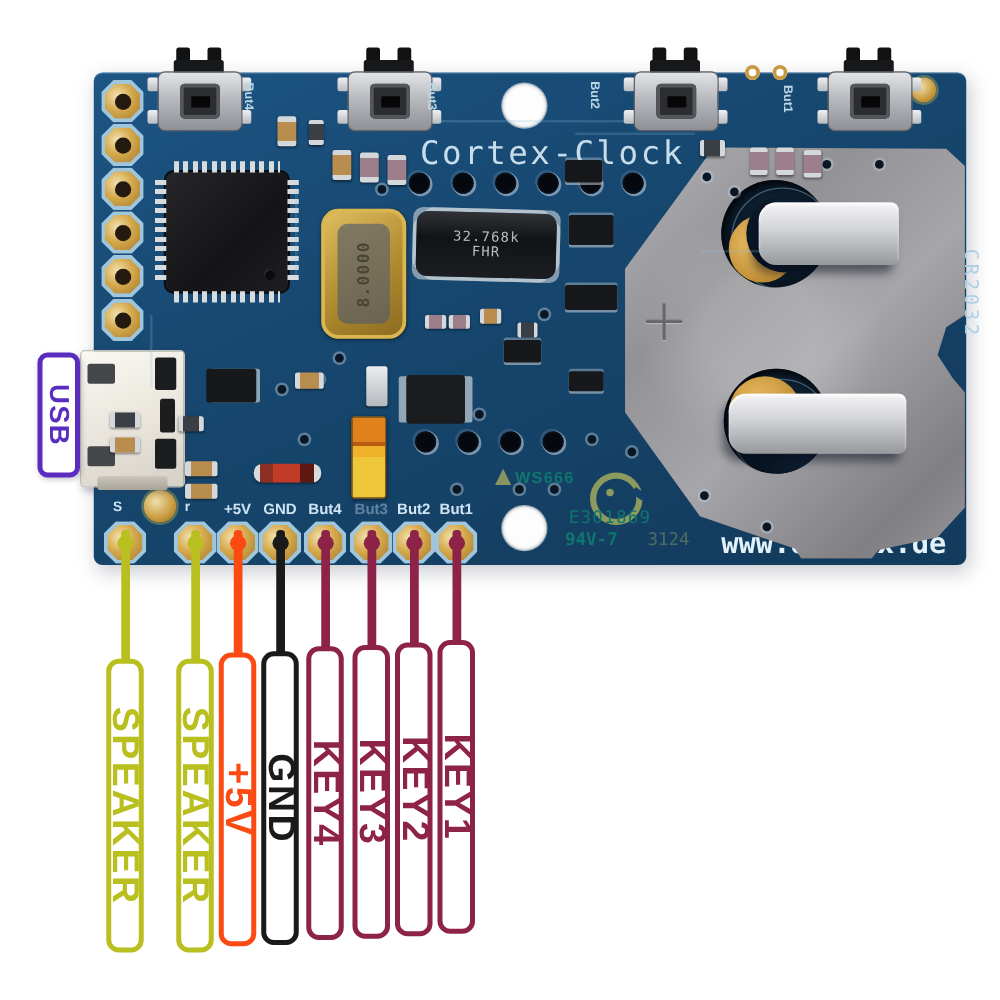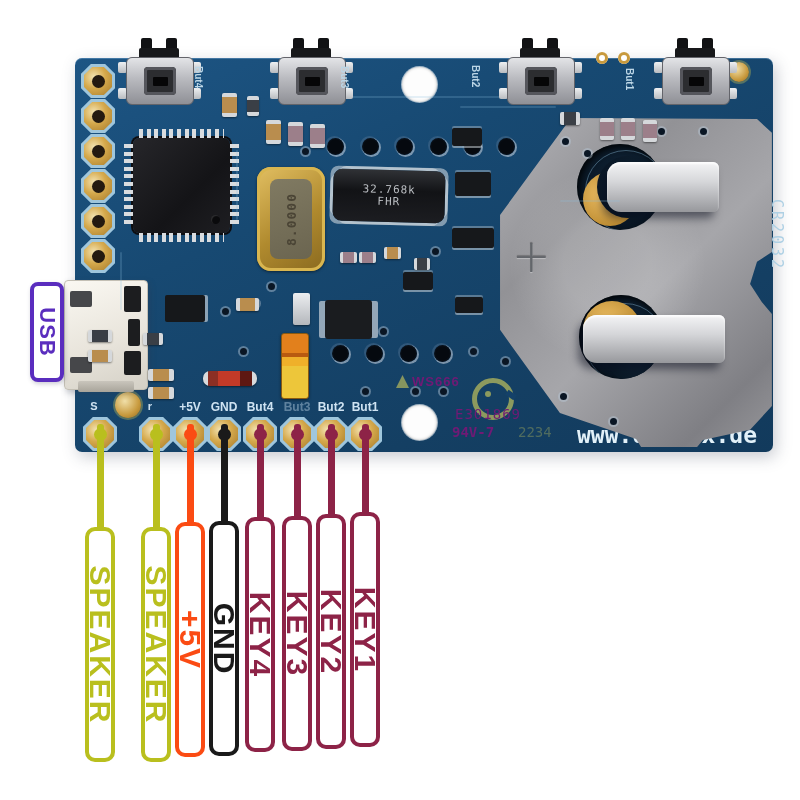--- a/index.html
+++ b/index.html
@@ -108,21 +108,21 @@
   .bat-finger{position:absolute;border-radius:14px 6px 6px 14px;
     background:linear-gradient(180deg,#f4f4f6 0%,#d5d6d9 40%,#97989c 100%);
     box-shadow:-5px 6px 8px rgba(5,10,25,.5), inset 0 2px 2px rgba(255,255,255,.8);}
   #bat-plus{position:absolute;left:15px;top:112px;font:300 46px "DejaVu Sans",sans-serif;color:#63666b;
     text-shadow:0 1px 1px rgba(255,255,255,.35),0 -1px 1px rgba(0,0,0,.3);}
 
   
   #title{left:336px;top:108px;font:26px "DejaVu Sans Mono",monospace;color:#d6eaf5;letter-spacing:2px;opacity:.92;}
   #diamex{left:577px;top:422px;font:bold 23px "DejaVu Sans Mono",monospace;color:#e2f1f9;letter-spacing:0px;}
   #cr2032{left:741px;top:226px;width:22px;color:#aed0e4;font:15px "DejaVu Sans Mono",monospace;letter-spacing:3px;}
-  .olive{color:#701a75;}
+  .olive{color:#0f766e;}
   #ws666{left:412px;top:374px;font:bold 13px "Liberation Sans",sans-serif;letter-spacing:1px;}
   #ul-mark{left:396px;top:375px;width:13px;height:13px;background:#9aa45e;
     clip-path:polygon(0 100%,50% 0,100% 100%);opacity:.85;}
   #c-logo{left:472px;top:378px;width:32px;height:32px;border-radius:50%;border:5px solid #9aa45e;opacity:.9;}
   #c-logo:after{content:"";position:absolute;left:8px;top:8px;width:6px;height:6px;border-radius:50%;background:#9aa45e;}
   #c-logo:before{content:"";position:absolute;right:-7px;top:9px;width:10px;height:6px;background:#14426a;transform:rotate(35deg);}
   #e-num{left:455px;top:406px;font:14px "DejaVu Sans Mono",monospace;letter-spacing:1px;}
   #v94{left:452px;top:424px;font:bold 14px "DejaVu Sans Mono",monospace;}
   #date17{left:518px;top:424px;font:14px "DejaVu Sans Mono",monospace;color:rgba(154,164,94,.45);}
 
@@ -142,30 +142,31 @@
   .btn-label{position:absolute;font:bold 10px "Liberation Sans",sans-serif;color:#bcd6e6;
     transform:rotate(90deg);transform-origin:left top;white-space:nowrap;}
 </style>
 </head>
 <body>
 
 <div id="canvas">
 
   <div id="board" class="abs"></div>
 
+  <div id="title" class="abs">Cortex-Clock</div>
   <div id="diamex" class="abs">www.diamex.de</div>
   <div id="cr2032" class="abs">
     <span class="vlabel" style="display:inline-block">CR2032</span>
   </div>
   <div id="ul-mark" class="abs"></div>
   <div id="ws666" class="abs olive">WS666</div>
   <div id="c-logo" class="abs"></div>
   <div id="e-num" class="abs olive">E301869</div>
   <div id="v94" class="abs olive">94V-7</div>
-  <div id="date17" class="abs">2234</div>
+  <div id="date17" class="abs">3124</div>
 
   <div class="abs mount-hole" style="left:402px;top:67px;width:35px;height:35px"></div>
   <div class="abs mount-hole" style="left:402px;top:405px;width:35px;height:35px"></div>
   <div class="abs gold-disc" style="left:729px;top:62px;width:20px;height:20px"></div>
   <div class="abs gold-disc" style="left:115px;top:392px;width:26px;height:26px"></div>
 
   <div id="mcu" class="abs">
     <div class="mcu-pins-h" style="top:-9px"></div>
     <div class="mcu-pins-h" style="bottom:-9px"></div>
     <div class="mcu-pins-v" style="left:-9px"></div>

